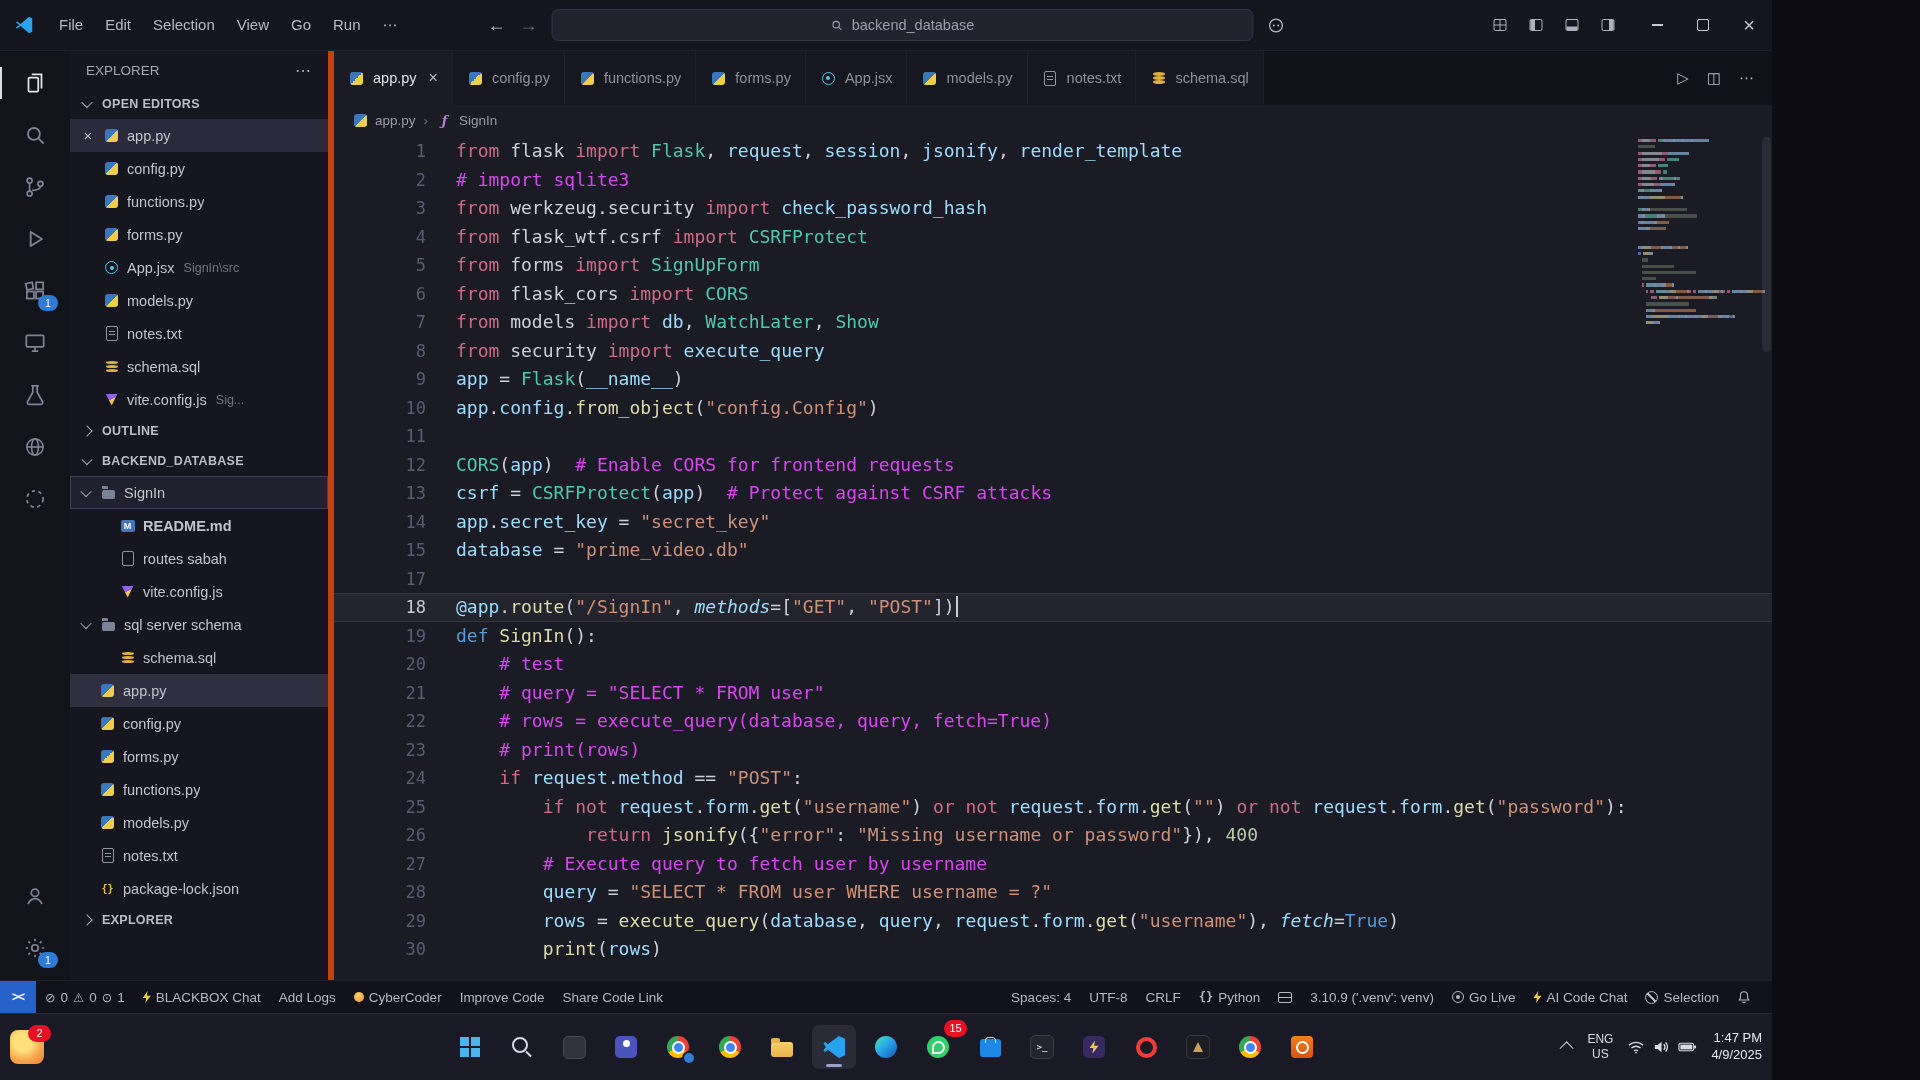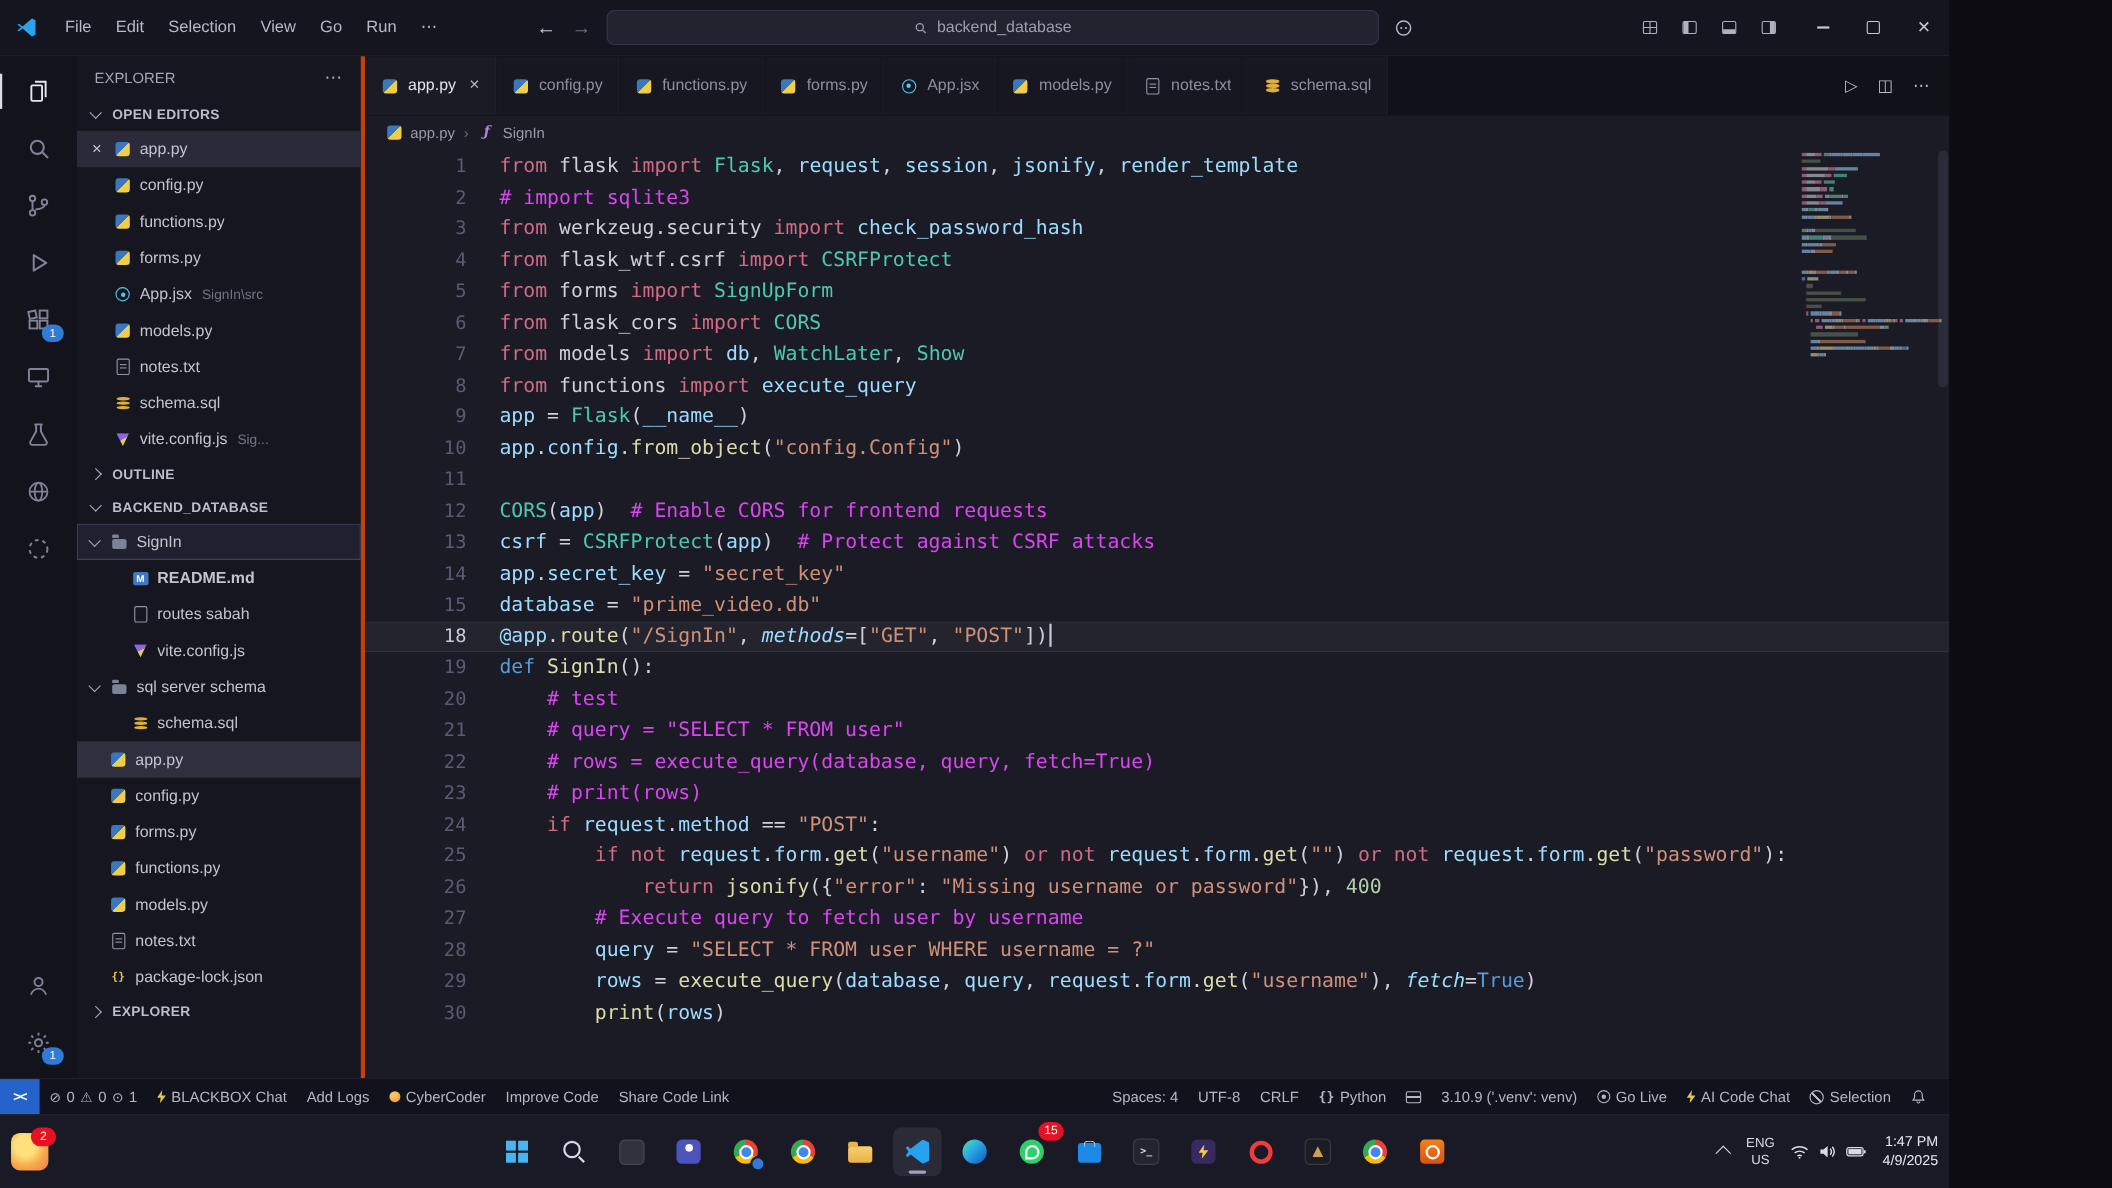--- a/index.html
+++ b/index.html
@@ -28,21 +28,21 @@
   .main{display:flex;flex:1;min-height:0}
   .activitybar{width:70px;background:#13131c;display:flex;flex-direction:column;align-items:center;padding-top:6px;flex:none}
   .act{width:70px;height:52px;display:flex;align-items:center;justify-content:center;color:#7f8396;position:relative}
   .act svg{width:26px;height:26px}
   .act.active{color:#e6e6ee}
   .act.active::before{content:"";position:absolute;left:0;top:10px;bottom:10px;width:2px;background:#dcdce4}
   .ab-bottom{margin-top:auto;display:flex;flex-direction:column;padding-bottom:6px}
   .abadge{position:absolute;right:12px;bottom:6px;min-width:16px;height:16px;border-radius:9px;background:#2f7bd6;color:#fff;font-size:10.5px;line-height:16px;text-align:center;padding:0 2px}
 
   
-  .sidebar{width:258px;background:#161620;border-right:4px solid #c2410c;display:flex;flex-direction:column;color:#c3c3cd;flex:none;overflow:hidden}
+  .sidebar{width:258px;background:#161620;border-right:6px solid #c2410c;display:flex;flex-direction:column;color:#c3c3cd;flex:none;overflow:hidden}
   .sb-title{height:38px;display:flex;align-items:center;padding:0 16px;font-size:13.5px;color:#a6a6b4;flex:none}
   .sb-title .dots{margin-left:auto;font-size:16px;letter-spacing:1px}
   .section-h{height:30px;display:flex;align-items:center;gap:8px;padding:0 9px;font-size:12.5px;font-weight:700;letter-spacing:.3px;color:#bcbcca;flex:none}
   .row{height:33px;display:flex;align-items:center;gap:7px;padding:0 8px;font-size:14.5px;white-space:nowrap;flex:none}
   .oe-row{padding-left:10px}
   .oe-row.active{background:#2a2a3a}
   .close-slot{width:16px;color:#c8c8d2;font-size:15px;text-align:center;flex:none}
   .lbl{overflow:hidden;text-overflow:ellipsis}
   .desc{color:#73737f;font-size:12.5px;margin-left:2px}
   .tree-row.selected{background:#2f2f40}
@@ -521,21 +521,21 @@
             <div class="cl">
               <span class="num">6</span>
               <span class="txt"><span class="tk-k">from</span><span class="tk-p"> flask_cors </span><span class="tk-k">import</span><span class="tk-p"> </span><span class="tk-t">CORS</span></span>
             </div>
             <div class="cl">
               <span class="num">7</span>
               <span class="txt"><span class="tk-k">from</span><span class="tk-p"> models </span><span class="tk-k">import</span><span class="tk-p"> </span><span class="tk-v">db</span><span class="tk-p">, </span><span class="tk-t">WatchLater</span><span class="tk-p">, </span><span class="tk-t">Show</span></span>
             </div>
             <div class="cl">
               <span class="num">8</span>
-              <span class="txt"><span class="tk-k">from</span><span class="tk-p"> functions </span><span class="tk-k">import</span><span class="tk-v"> execute_query</span></span>
+              <span class="txt"><span class="tk-k">from</span><span class="tk-p"> security </span><span class="tk-k">import</span><span class="tk-v"> execute_query</span></span>
             </div>
             <div class="cl">
               <span class="num">9</span>
               <span class="txt"><span class="tk-v">app</span><span class="tk-p"> = </span><span class="tk-t">Flask</span><span class="tk-p">(</span><span class="tk-v">__name__</span><span class="tk-p">)</span></span>
             </div>
             <div class="cl">
               <span class="num">10</span>
               <span class="txt"><span class="tk-v">app</span><span class="tk-p">.</span><span class="tk-v">config</span><span class="tk-p">.</span><span class="tk-f">from_object</span><span class="tk-p">(</span><span class="tk-s">"config.Config"</span><span class="tk-p">)</span></span>
             </div>
             <div class="cl">
@@ -550,20 +550,24 @@
               <span class="num">13</span>
               <span class="txt"><span class="tk-v">csrf</span><span class="tk-p"> = </span><span class="tk-t">CSRFProtect</span><span class="tk-p">(</span><span class="tk-v">app</span><span class="tk-p">)  </span><span class="tk-c"># Protect against CSRF attacks</span></span>
             </div>
             <div class="cl">
               <span class="num">14</span>
               <span class="txt"><span class="tk-v">app</span><span class="tk-p">.</span><span class="tk-v">secret_key</span><span class="tk-p"> = </span><span class="tk-s">"secret_key"</span></span>
             </div>
             <div class="cl">
               <span class="num">15</span>
               <span class="txt"><span class="tk-v">database</span><span class="tk-p"> = </span><span class="tk-s">"prime_video.db"</span></span>
+            </div>
+            <div class="cl">
+              <span class="num">17</span>
+              <span class="txt"></span>
             </div>
             <div class="cl current">
               <span class="num">18</span>
               <span class="txt"><span class="tk-v">@app</span><span class="tk-p">.</span><span class="tk-f">route</span><span class="tk-p">(</span><span class="tk-s">"/SignIn"</span><span class="tk-p">, </span><span class="tk-i">methods</span><span class="tk-p">=[</span><span class="tk-s">"GET"</span><span class="tk-p">, </span><span class="tk-s">"POST"</span><span class="tk-p">])</span><span class="cursor"></span></span>
             </div>
             <div class="cl">
               <span class="num">19</span>
               <span class="txt"><span class="tk-b">def</span><span class="tk-p"> </span><span class="tk-f">SignIn</span><span class="tk-p">():</span></span>
             </div>
             <div class="cl">

